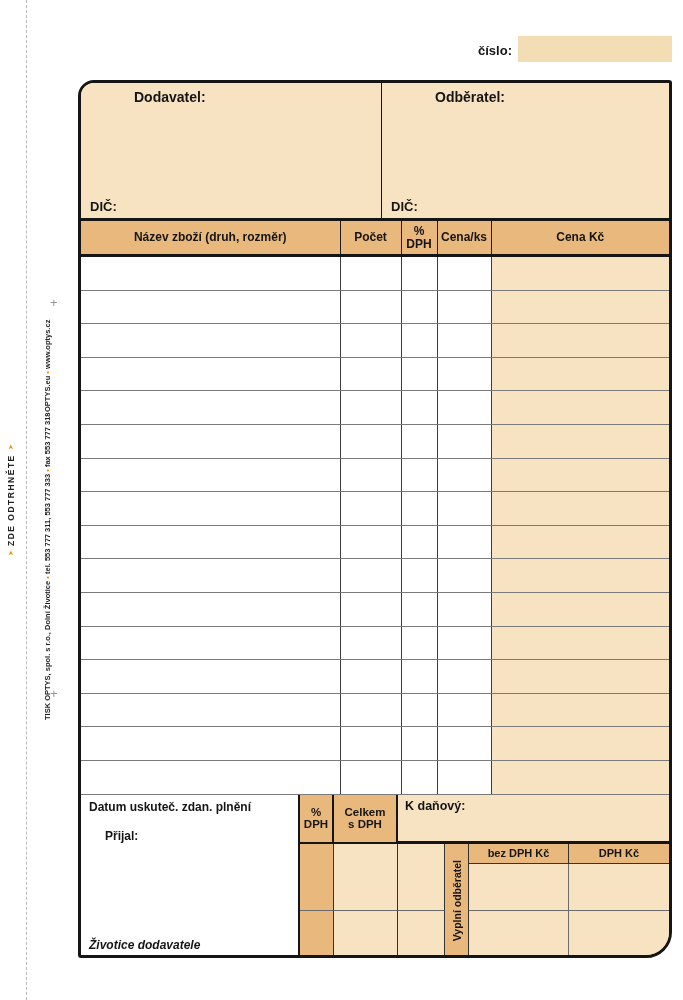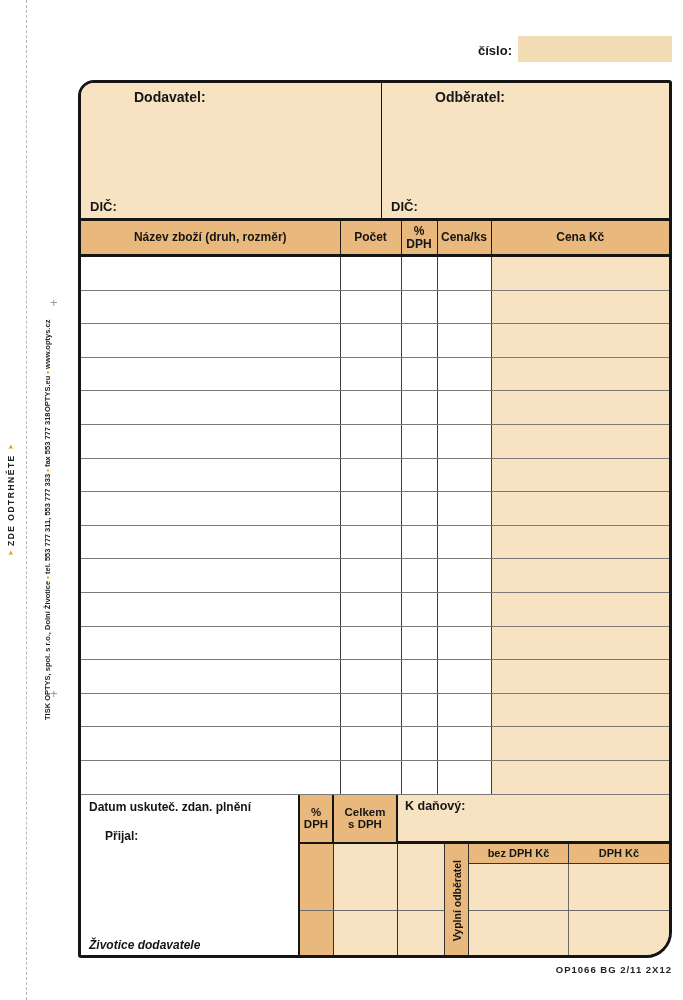--- a/index.html
+++ b/index.html
@@ -296,14 +296,13 @@
       </div>
       <div class="cell sub-hdr bez-hdr">bez DPH Kč</div>
       <div class="cell sub-hdr dph-hdr">DPH Kč</div>
       <div class="cell bez-c1"></div>
       <div class="cell bez-c2"></div>
       <div class="cell dph-c1"></div>
       <div class="cell dph-c2"></div>
     </div>
   </div>
 
-  <div class="print-code">OP1066  BG 2/11  2X12</div>
 </div>
 
 </body></html>

